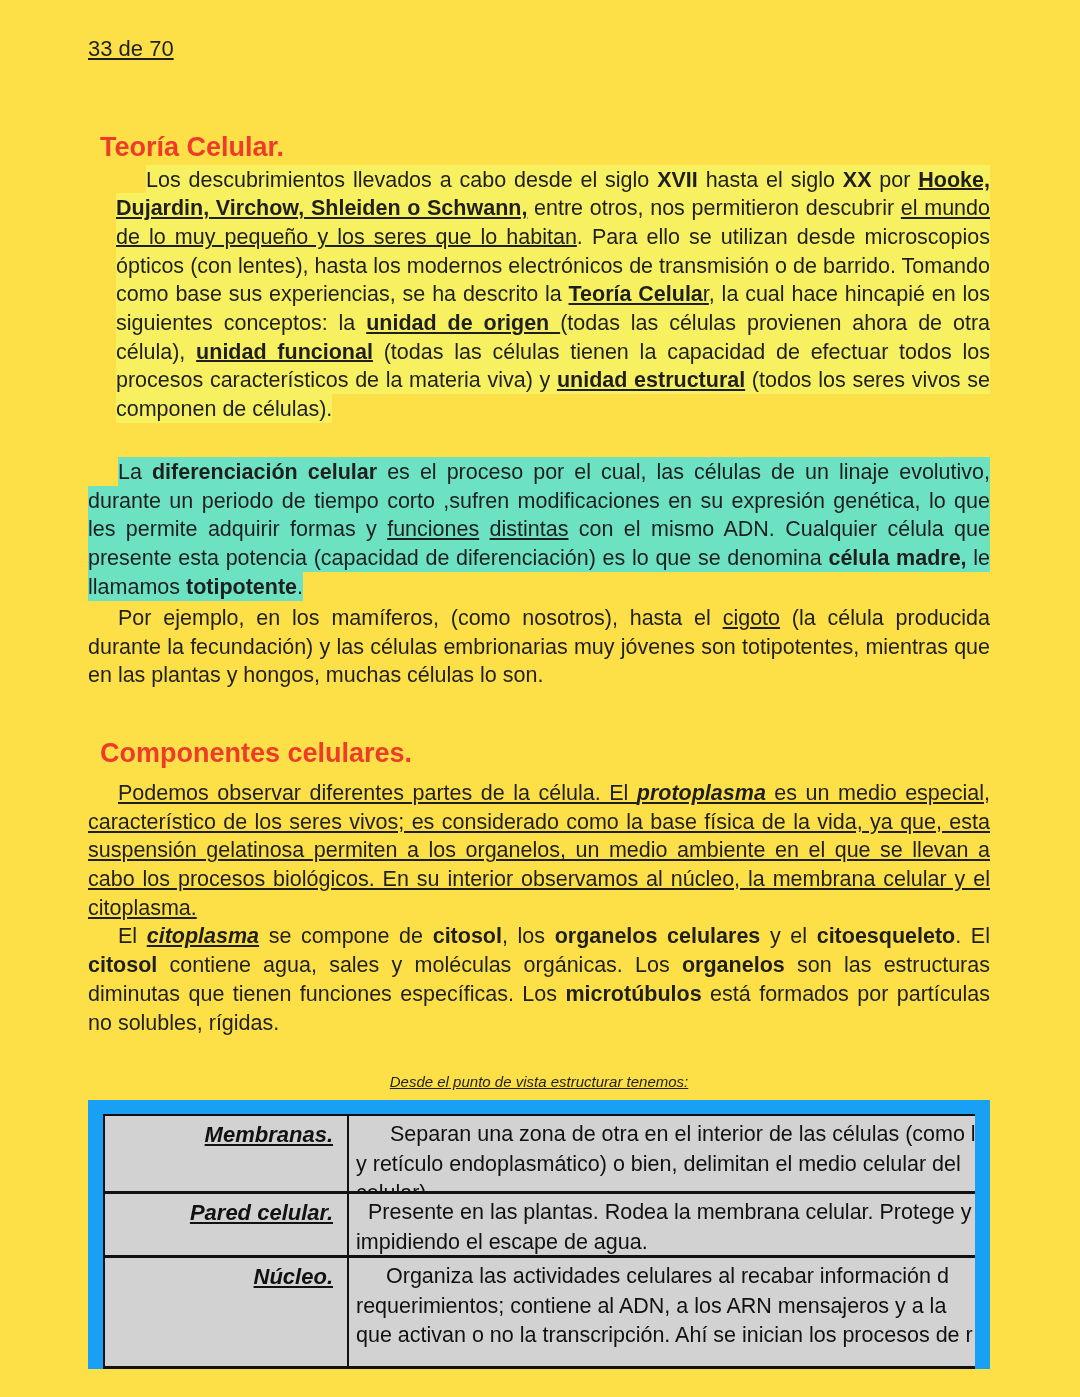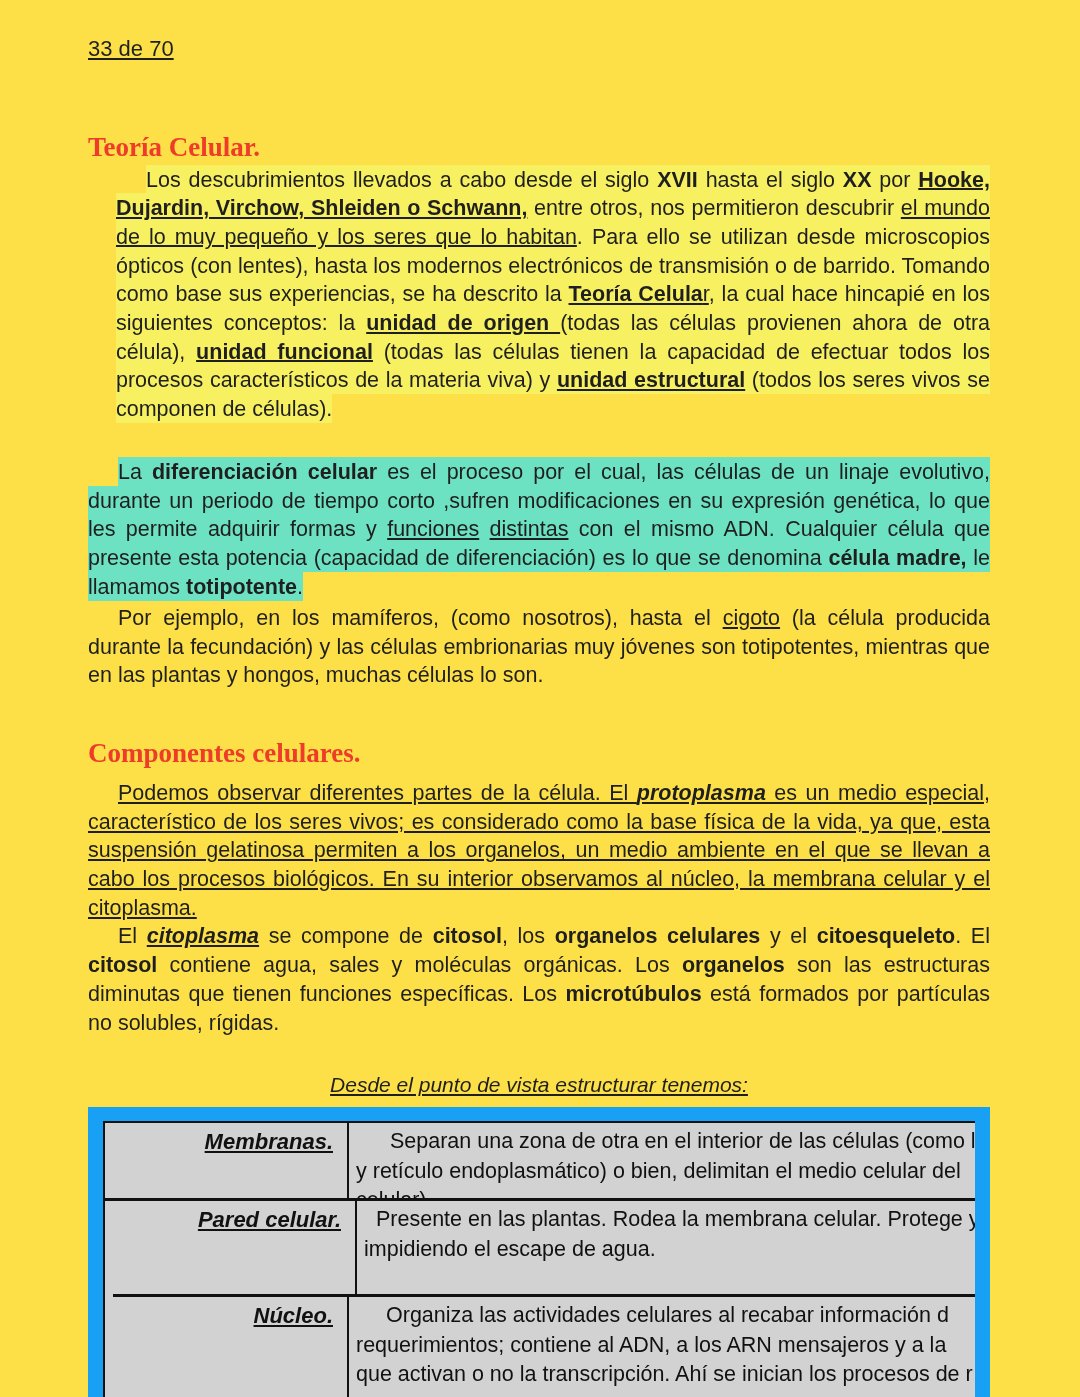--- a/index.html
+++ b/index.html
@@ -13,26 +13,25 @@
     font-family:"Liberation Sans","DejaVu Sans",sans-serif;
     color:var(--text,#1f1f1f);
   }
   .page-label{
     margin-top:36px;
     font-size:22px;
     text-decoration:underline;
     width:max-content;
   }
   h1.sec-title{
-    margin:70px 0 0 0;
+    margin:70px 0 0 12px;
     font-size:27px;
     line-height:31px;
     font-weight:bold;
     color:var(--red,#ee3b2a);
-    font-family:Liberation Serif, serif;
   }
   h1.sec-title.second{margin-top:48px;}
   p.body{
     margin:0;
     font-size:21.5px;
     line-height:28.7px;
     text-align:justify;
     text-indent:30px;
   }
   p.body.first-of-section{margin-top:2px;margin-left:28px;}
@@ -41,21 +40,21 @@
   p.after-h2{margin-top:10px;text-decoration:underline;}
   .b{font-weight:bold;}
   .i{font-style:italic;}
   .u{text-decoration:underline;}
   .hl{padding:2.5px 0;}
   .hl-yellow{background:var(--yellow,#f7f162);}
   .hl-cyan{background:var(--cyan,#6ce2c2);}
   .caption{
     margin-top:36px;
     text-align:center;
-    font-size:21px;
+    font-size:15px;
     font-style:italic;
     text-decoration:underline;
   }
   .table-frame{
     margin-top:10px;
     width:902px;
     box-sizing:border-box;
     background:var(--blue,#18a0f4);
     padding:14px 15px 0 15px;
   }
@@ -69,21 +68,21 @@
     border:2px solid #111;
     border-bottom:none;
     box-sizing:border-box;
   }
   .trow{
     display:flex;
     border-bottom:3px solid #111;
     box-sizing:border-box;
   }
   .row-membranas{height:78px;}
-  .row-pared{height:96px;margin-left:8px;}
+  .row-pared{height:64px;}
   .row-nucleo{height:111px;}
   .tlabel{
     flex:0 0 244px;
     box-sizing:border-box;
     border-right:2px solid #111;
     text-align:right;
     padding:6px 14px 0 0;
     font-size:22px;
     font-weight:bold;
     font-style:italic;

